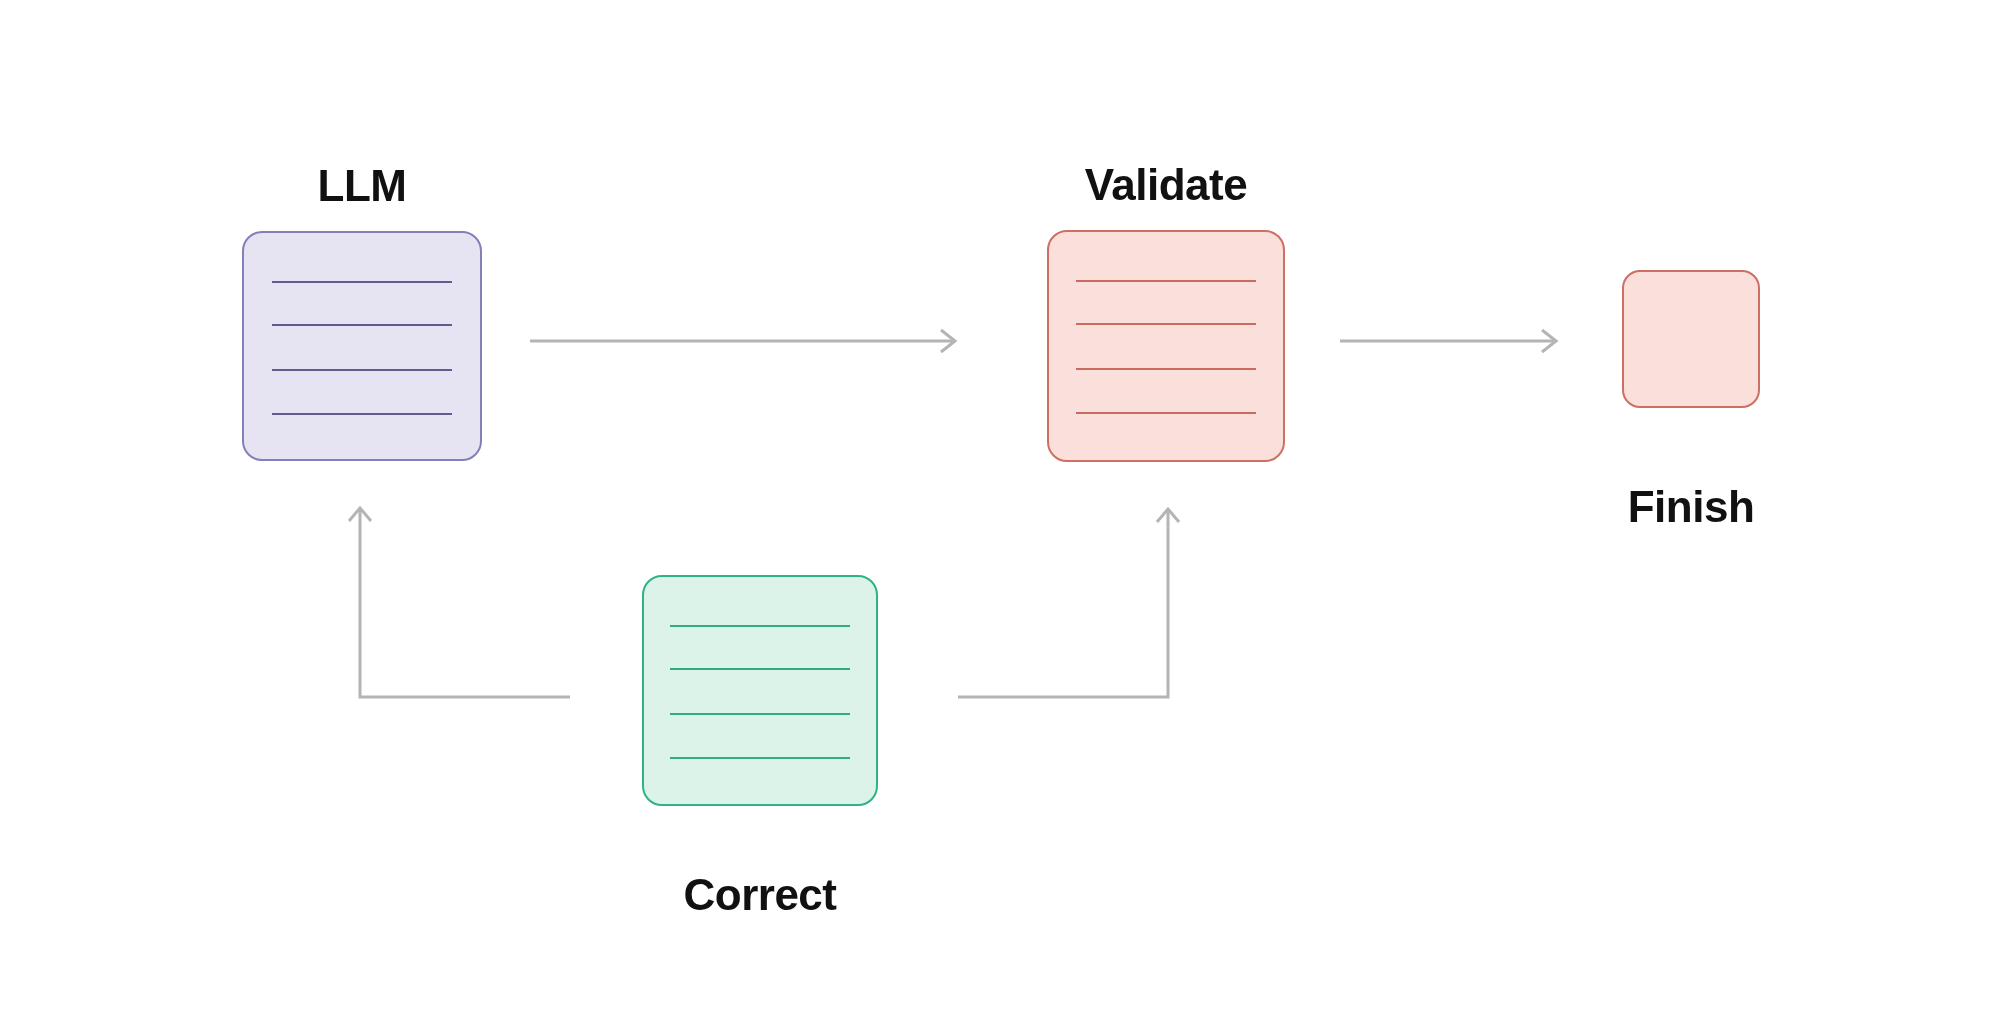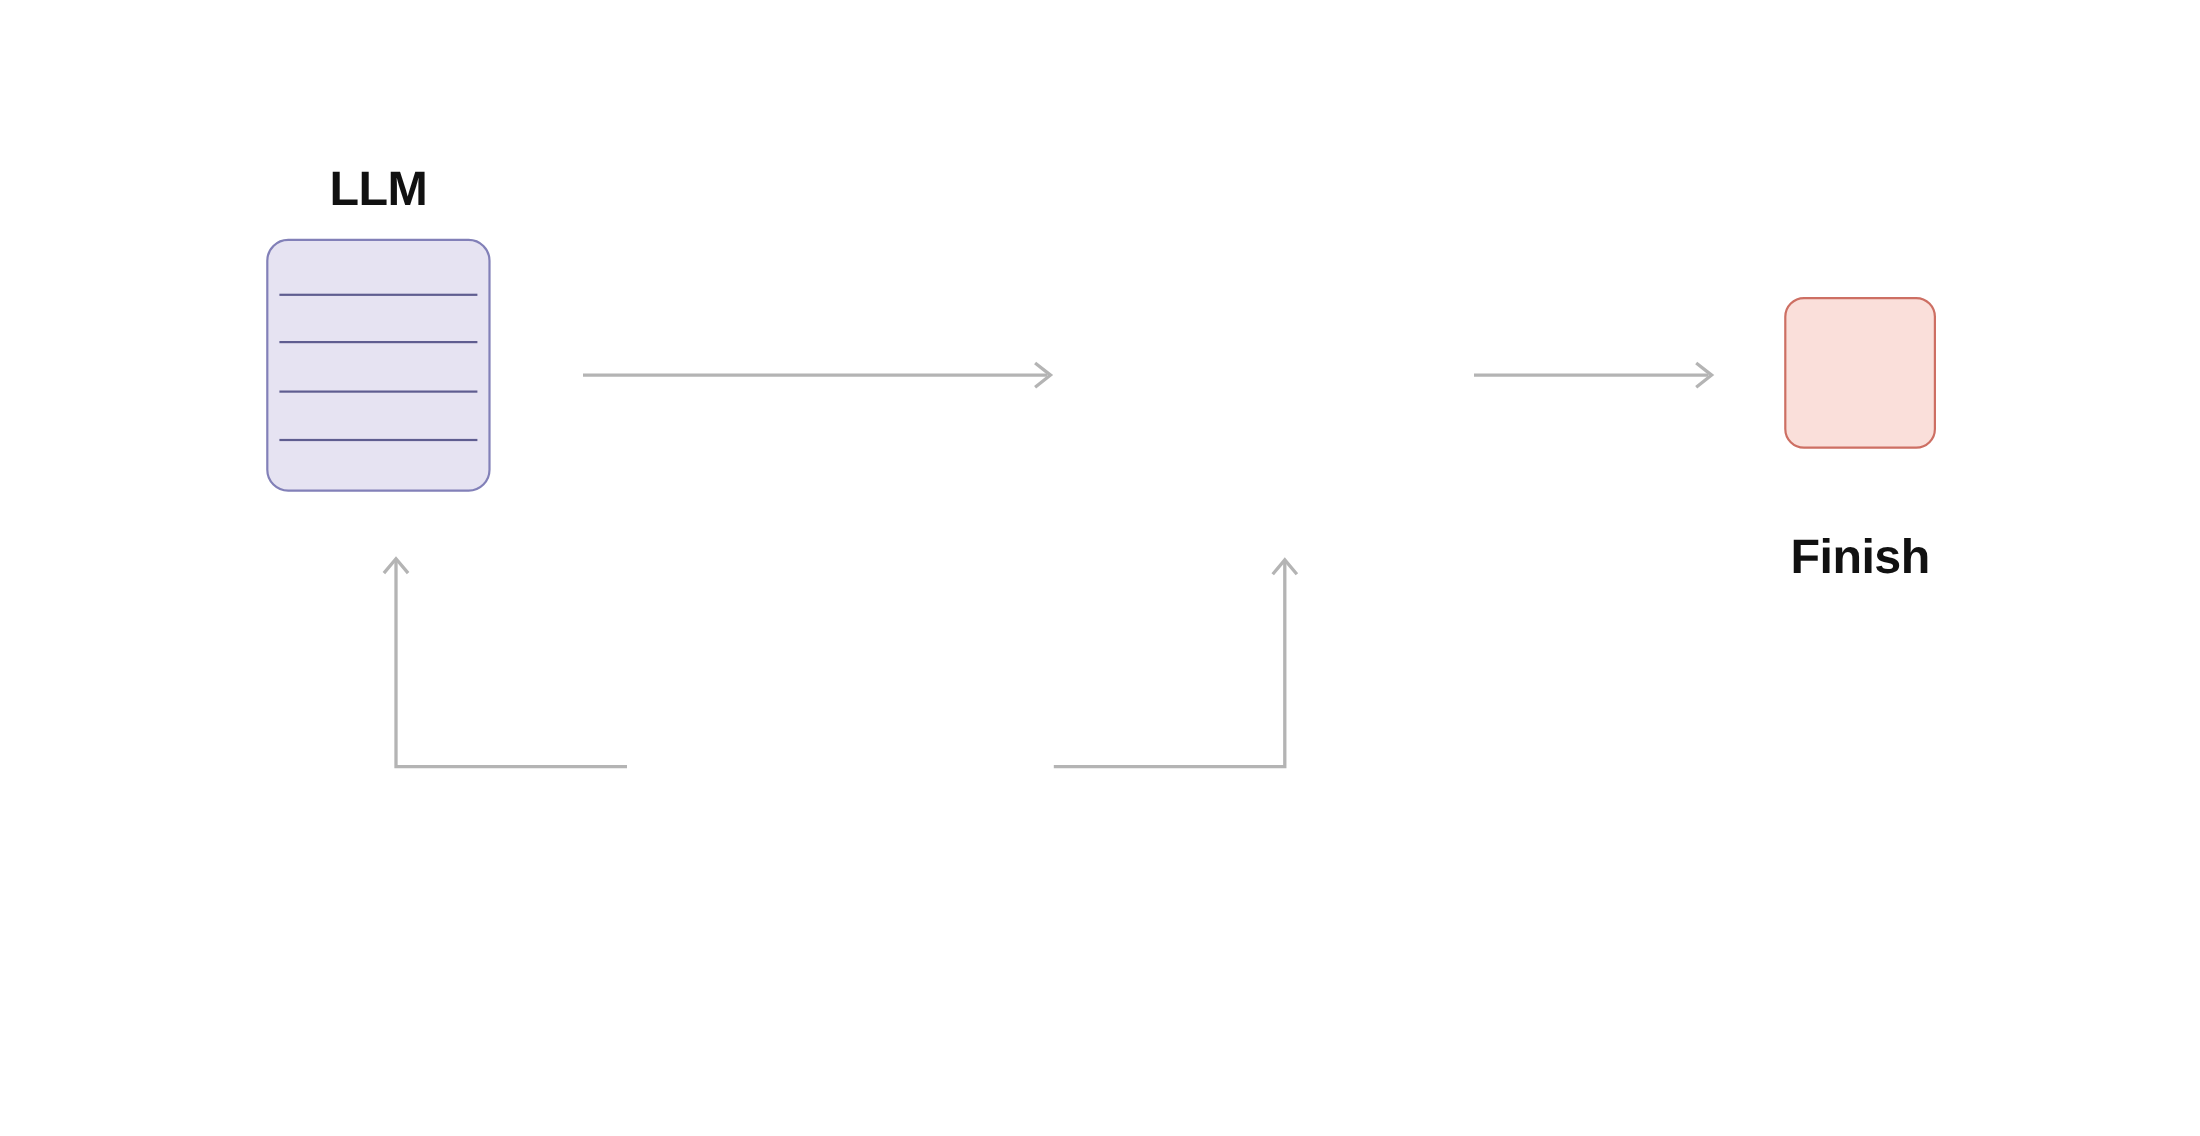--- a/index.html
+++ b/index.html
@@ -27,21 +27,21 @@
     stroke-linecap: butt;
     stroke-linejoin: miter;
   }
   .node {
     position: absolute;
     box-sizing: border-box;
     background: var(--fill, #eee);
     border: 2px solid var(--border, #999);
     border-radius: 20px;
   }
-  .node-llm      { left: 242px;  top: 217px; width: 204px; height: 230px; }
+  .node-llm      { left: 242px;  top: 231px; width: 240px; height: 230px; }
   .node-validate { left: 1047px; top: 230px; width: 238px; height: 232px; }
   .node-correct  { left: 642px;  top: 575px; width: 236px; height: 231px; }
   .node-finish   { left: 1622px; top: 270px; width: 138px; height: 138px; border-radius: 18px; }
 
   .node-lines { position: absolute; left: 0; top: 0; right: 0; bottom: 0; }
   .note-line {
     position: absolute;
     left: 50%;
     transform: translateX(-50%);
     width: 180px;
@@ -95,20 +95,38 @@
   <div class="node node-llm" style="--fill: #E6E3F2; --border: #8280B8; --line: #5F5D90;">
     <div class="node-label label-top">LLM</div>
     <div class="node-lines">
         <div class="note-line line-0"></div>
         <div class="note-line line-1"></div>
         <div class="note-line line-2"></div>
         <div class="note-line line-3"></div>
       </div>
   </div>
 
+  <div class="node node-validate" style="--fill: #FADFDA; --border: #CD6F63; --line: #CB6A5E;">
+    <div class="node-label label-top">Validate</div>
+    <div class="node-lines">
+        <div class="note-line line-0"></div>
+        <div class="note-line line-1"></div>
+        <div class="note-line line-2"></div>
+        <div class="note-line line-3"></div>
+      </div>
+  </div>
 
+  <div class="node node-correct" style="--fill: #DCF3E9; --border: #2FB385; --line: #2EAE7E;">
+    <div class="node-label label-bottom">Correct</div>
+    <div class="node-lines">
+        <div class="note-line line-0"></div>
+        <div class="note-line line-1"></div>
+        <div class="note-line line-2"></div>
+        <div class="note-line line-3"></div>
+      </div>
+  </div>
 
   <div class="node node-finish" style="--fill: #FADFDA; --border: #CD6F63; --line: #CB6A5E;">
     <div class="node-label label-bottom">Finish</div>
     <div class="node-lines"></div>
   </div>
 
 </div>
 
 </body></html>

